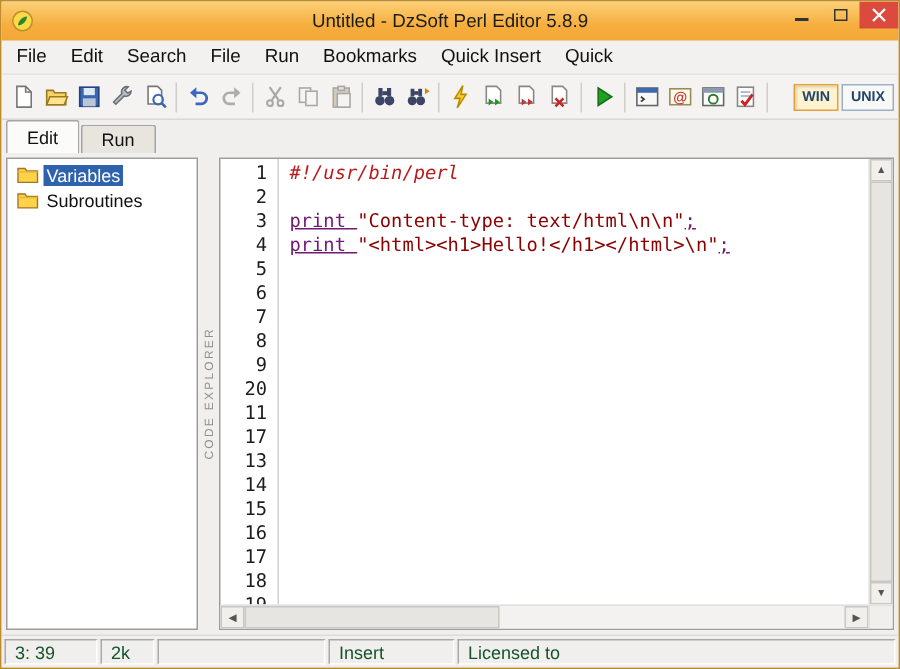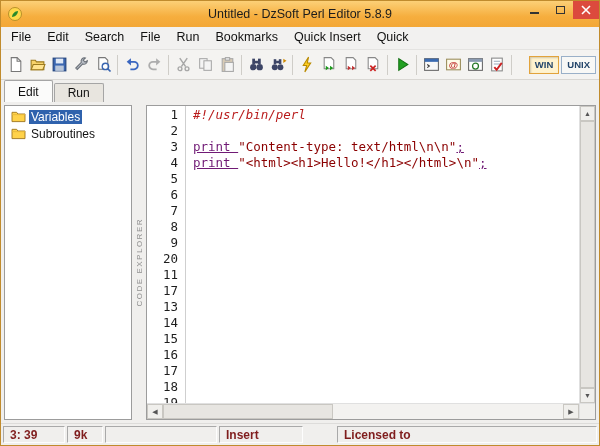--- a/index.html
+++ b/index.html
@@ -62,21 +62,21 @@
   .vthumb { position: absolute; left: 0; top: 0; width: 100%; height: 100%; background: #e7e5e1; border: 1px solid #c9c7c2; }
   .hscroll-row { height: 16px; flex: none; display: flex; }
   .hscroll { flex: 1; display: flex; border-top: 1px solid #e0e0e0; background: #f3f2f0; }
   .hscroll .sbtn { width: 16px; height: 100%; }
   .htrack { flex: 1; position: relative; }
   .hthumb { position: absolute; top: 0; left: 0; height: 100%; width: 170px; background: #e7e5e1; border: 1px solid #c9c7c2; }
   .scroll-corner { width: 16px; flex: none; background: #f0efec; border-top: 1px solid #e0e0e0; border-left: 1px solid #e0e0e0; }
 
   
   .statusbar { height: 22px; flex: none; display: flex; gap: 2px; padding: 2px; background: #f0efed; border-top: 1px solid #dddcda; font-size: 12px; }
-  .status-cell { border: 1px solid; border-color: #a9a9a9 #fdfdfd #fdfdfd #a9a9a9; display: flex; align-items: center; padding: 0 6px; color: #7f1d1d; background: #f0efed; font-weight: bold; }
+  .status-cell { border: 1px solid; border-color: #a9a9a9 #fdfdfd #fdfdfd #a9a9a9; display: flex; align-items: center; padding: 0 6px; color: #14532d; background: #f0efed; }
 </style>
 </head>
 <body>
 
 <div class="window">
 
   <div class="titlebar">
     <span class="app-icon">
       <svg width="16" height="16" viewBox="0 0 16 16">
           <circle cx="8" cy="8" r="6.5" fill="#ffd94a" stroke="#b8912a"></circle>
@@ -331,19 +331,19 @@
           </div>
           <div class="sbtn">▶</div>
         </div>
         <div class="scroll-corner"></div>
       </div>
     </div>
   </div>
 
   <div class="statusbar" id="statusbar">
       <div class="status-cell" style="width: 62px;">3: 39</div>
-      <div class="status-cell" style="width: 36px;">9k</div>
+      <div class="status-cell" style="width: 36px;">2k</div>
       <div class="status-cell" style="width: 112px;"></div>
       <div class="status-cell" style="width: 84px;">Insert</div>
-      <div class="status-cell" style="flex: 1 1 0%; margin-left: 32px;">Licensed to</div>
+      <div class="status-cell" style="flex: 1 1 0%;">Licensed to</div>
     </div>
 
 </div>
 
 </body></html>

